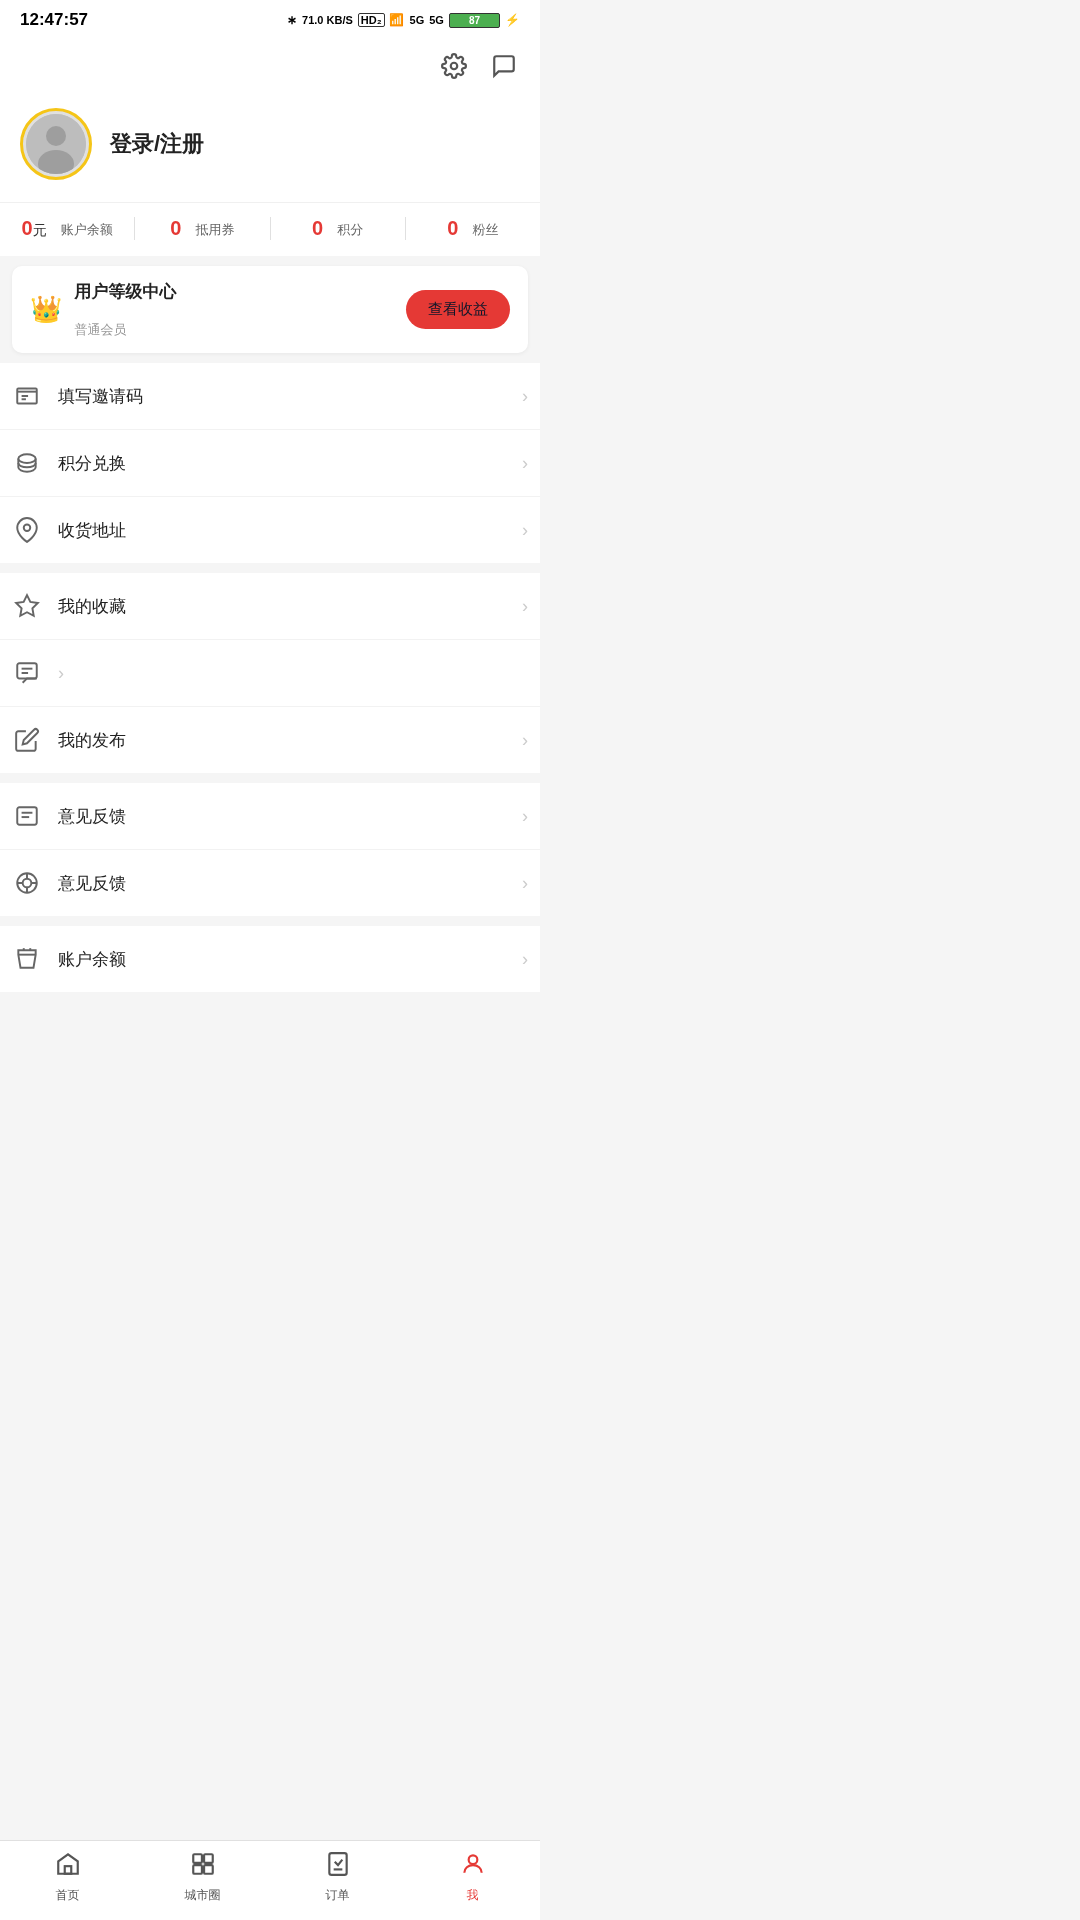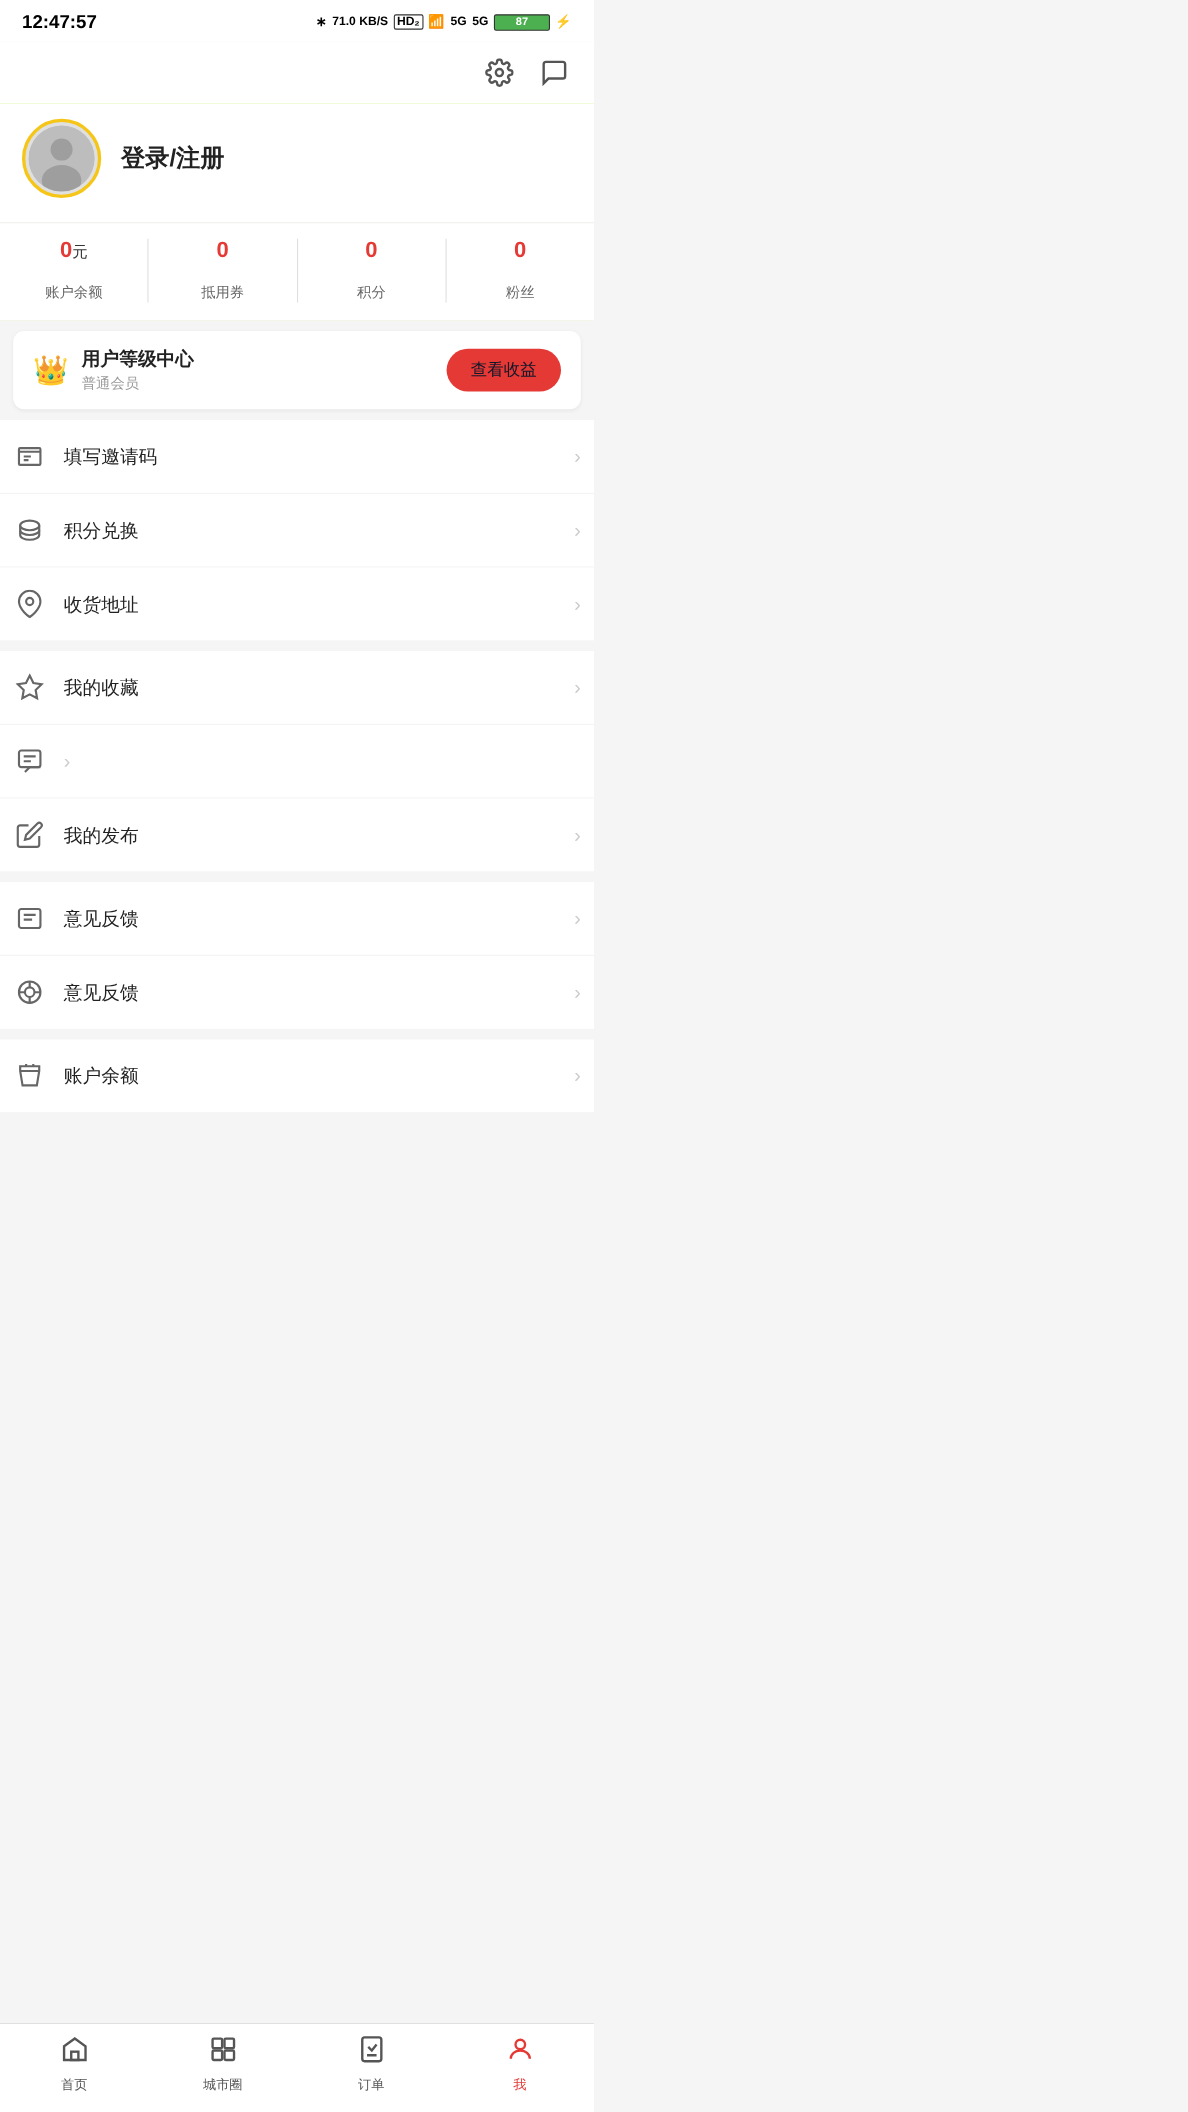--- a/index.html
+++ b/index.html
@@ -97,21 +97,21 @@
       background: #fff;
       display: flex;
       align-items: center;
       padding: 14px 0 16px;
       border-top: 1px solid #f0f0f0;
       margin-top: 0;
     }
     .stat-item {
       flex: 1;
       display: flex;
-      flex-direction: column;
+      flex-direction: row;
       align-items: center;
       justify-content: center;
       border-right: 1px solid #e0e0e0;
       gap: 14px;
     }
     .stat-item:last-child { border-right: none; }
     .stat-value {
       font-size: 20px;
       font-weight: 700;
       color: #e53935;
@@ -148,21 +148,21 @@
     }
     .level-texts {}
     .level-title {
       font-size: 17px;
       font-weight: 700;
       color: #222;
     }
     .level-sub {
       font-size: 13px;
       color: #999;
-      margin-top: 2px;
+      margin-top: 18px;
     }
     .earnings-btn {
       background: #e53935;
       color: #0f172a;
       border: none;
       border-radius: 22px;
       padding: 10px 22px;
       font-size: 15px;
       font-weight: 400;
       cursor: pointer;
@@ -269,21 +269,21 @@
       <path d="M19.4 15a1.65 1.65 0 0 0 .33 1.82l.06.06a2 2 0 0 1-2.83 2.83l-.06-.06a1.65 1.65 0 0 0-1.82-.33 1.65 1.65 0 0 0-1 1.51V21a2 2 0 0 1-4 0v-.09A1.65 1.65 0 0 0 9 19.4a1.65 1.65 0 0 0-1.82.33l-.06.06a2 2 0 0 1-2.83-2.83l.06-.06A1.65 1.65 0 0 0 4.68 15a1.65 1.65 0 0 0-1.51-1H3a2 2 0 0 1 0-4h.09A1.65 1.65 0 0 0 4.6 9a1.65 1.65 0 0 0-.33-1.82l-.06-.06a2 2 0 0 1 2.83-2.83l.06.06A1.65 1.65 0 0 0 9 4.68a1.65 1.65 0 0 0 1-1.51V3a2 2 0 0 1 4 0v.09a1.65 1.65 0 0 0 1 1.51 1.65 1.65 0 0 0 1.82-.33l.06-.06a2 2 0 0 1 2.83 2.83l-.06.06A1.65 1.65 0 0 0 19.4 9a1.65 1.65 0 0 0 1.51 1H21a2 2 0 0 1 0 4h-.09a1.65 1.65 0 0 0-1.51 1z"></path>
     </svg>
   </div>
   <div class="header-icon">
     <svg viewBox="0 0 24 24" width="26" height="26" fill="none" stroke="#555" stroke-width="2">
       <path d="M21 15a2 2 0 0 1-2 2H7l-4 4V5a2 2 0 0 1 2-2h14a2 2 0 0 1 2 2z"></path>
     </svg>
   </div>
 </div>
 
-<div style="background:#bef264;">
+<div style="background:#fef9c3;">
   <div class="profile-section">
     <div class="avatar-wrapper">
       <div class="avatar-inner">
         <svg class="avatar-person" viewBox="0 0 60 60" fill="none">
           <circle cx="30" cy="30" r="30" fill="#bdbdbd"></circle>
           <circle cx="30" cy="22" r="10" fill="#9e9e9e"></circle>
           <ellipse cx="30" cy="50" rx="18" ry="14" fill="#9e9e9e"></ellipse>
         </svg>
       </div>
     </div>

